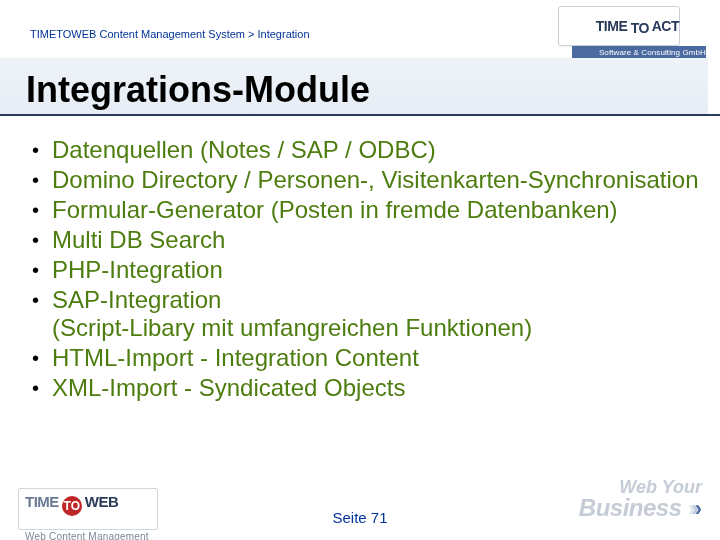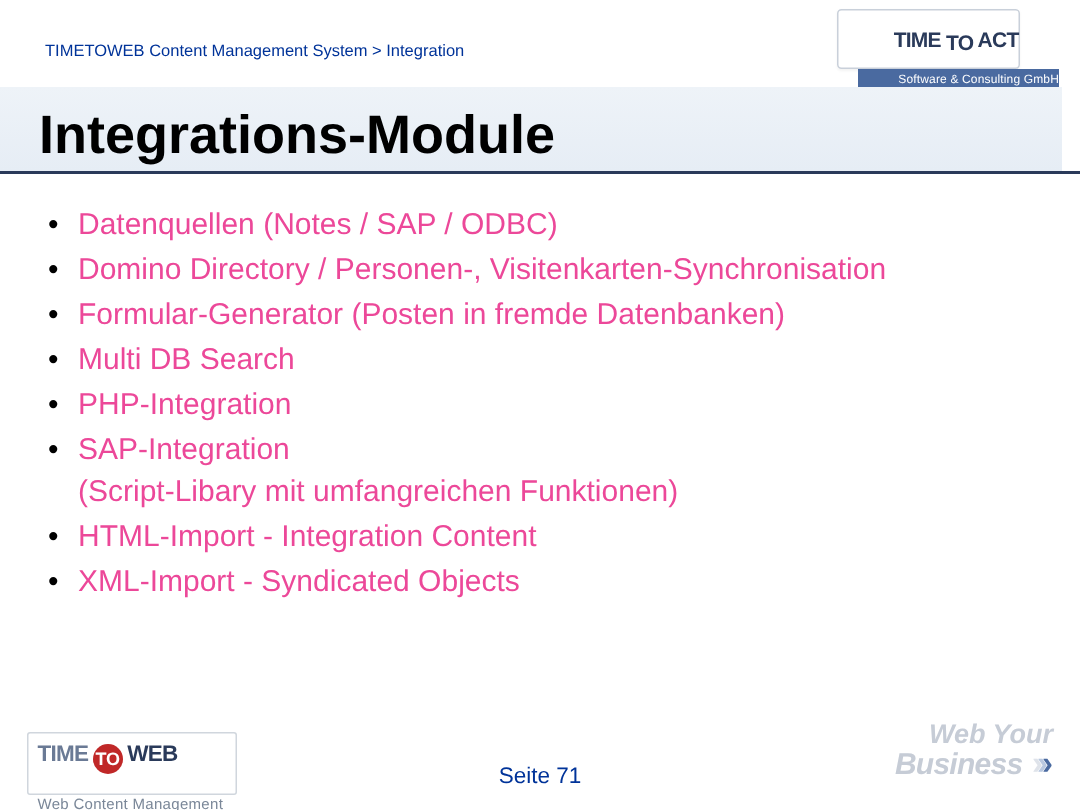--- a/index.html
+++ b/index.html
@@ -104,22 +104,22 @@
     right: 20px;
   }
   ul.bullets {
     list-style: none;
     margin: 0;
     padding: 0;
   }
   ul.bullets > li {
     position: relative;
     padding-left: 22px;
-    font-size: 20px;
-    color: #ec4899;
+    font-size: 24px;
+    color: #4d7c0f;
     line-height: 28px;
     margin: 2px 0;
   }
   ul.bullets > li::before {
     content: "•";
     position: absolute;
     left: 2px;
     top: 0;
     font-size: 20px;
     color: #000;
@@ -182,21 +182,21 @@
     line-height: 1;
     white-space: nowrap;
   }
   .wyb .line1 {
     font-size: 18px;
     font-weight: bold;
     font-style: italic;
     color: #c6ccd6;
   }
   .wyb .line2 {
-    font-size: 20px;
+    font-size: 24px;
     font-weight: bold;
     font-style: italic;
     color: #c6ccd6;
     letter-spacing: -0.5px;
     margin-top: 40px;
   }
   .wyb .chevrons {
     display: inline-block;
     margin-left: 6px;
   }

